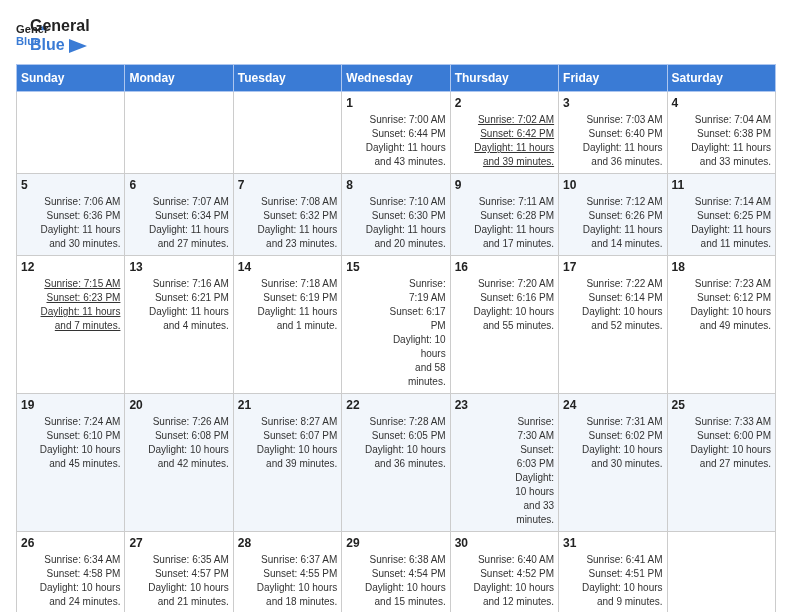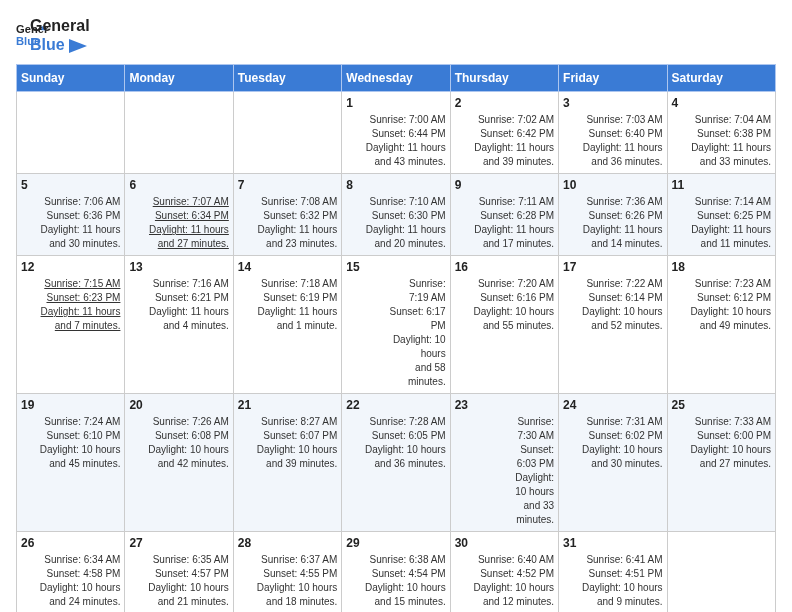--- a/index.html
+++ b/index.html
@@ -123,21 +123,21 @@
         <td></td>
         <td>
           <div class="day-number">1</div>
           <div class="day-info" style="white-space: pre-line;">Sunrise: 7:00 AM
 Sunset: 6:44 PM
 Daylight: 11 hours
 and 43 minutes.</div>
         </td>
         <td>
           <div class="day-number">2</div>
-          <div class="day-info" style="white-space: pre-line;">Sunrise: 7:02 AM
+          <div class="day-info" style="white-space: pre-line; text-decoration: underline;">Sunrise: 7:02 AM
 Sunset: 6:42 PM
 Daylight: 11 hours
 and 39 minutes.</div>
         </td>
         <td>
           <div class="day-number">3</div>
           <div class="day-info" style="white-space: pre-line;">Sunrise: 7:03 AM
 Sunset: 6:40 PM
 Daylight: 11 hours
 and 36 minutes.</div>
@@ -153,21 +153,21 @@
       <tr>
         <td>
           <div class="day-number">5</div>
           <div class="day-info" style="white-space: pre-line;">Sunrise: 7:06 AM
 Sunset: 6:36 PM
 Daylight: 11 hours
 and 30 minutes.</div>
         </td>
         <td>
           <div class="day-number">6</div>
-          <div class="day-info" style="white-space: pre-line; text-decoration: underline;">Sunrise: 7:07 AM
+          <div class="day-info" style="white-space: pre-line;">Sunrise: 7:07 AM
 Sunset: 6:34 PM
 Daylight: 11 hours
 and 27 minutes.</div>
         </td>
         <td>
           <div class="day-number">7</div>
           <div class="day-info" style="white-space: pre-line;">Sunrise: 7:08 AM
 Sunset: 6:32 PM
 Daylight: 11 hours
 and 23 minutes.</div>
@@ -181,21 +181,21 @@
         </td>
         <td>
           <div class="day-number">9</div>
           <div class="day-info" style="white-space: pre-line;">Sunrise: 7:11 AM
 Sunset: 6:28 PM
 Daylight: 11 hours
 and 17 minutes.</div>
         </td>
         <td>
           <div class="day-number">10</div>
-          <div class="day-info" style="white-space: pre-line;">Sunrise: 7:36 AM
+          <div class="day-info" style="white-space: pre-line;">Sunrise: 7:12 AM
 Sunset: 6:26 PM
 Daylight: 11 hours
 and 14 minutes.</div>
         </td>
         <td>
           <div class="day-number">11</div>
           <div class="day-info" style="white-space: pre-line;">Sunrise: 7:14 AM
 Sunset: 6:25 PM
 Daylight: 11 hours
 and 11 minutes.</div>

